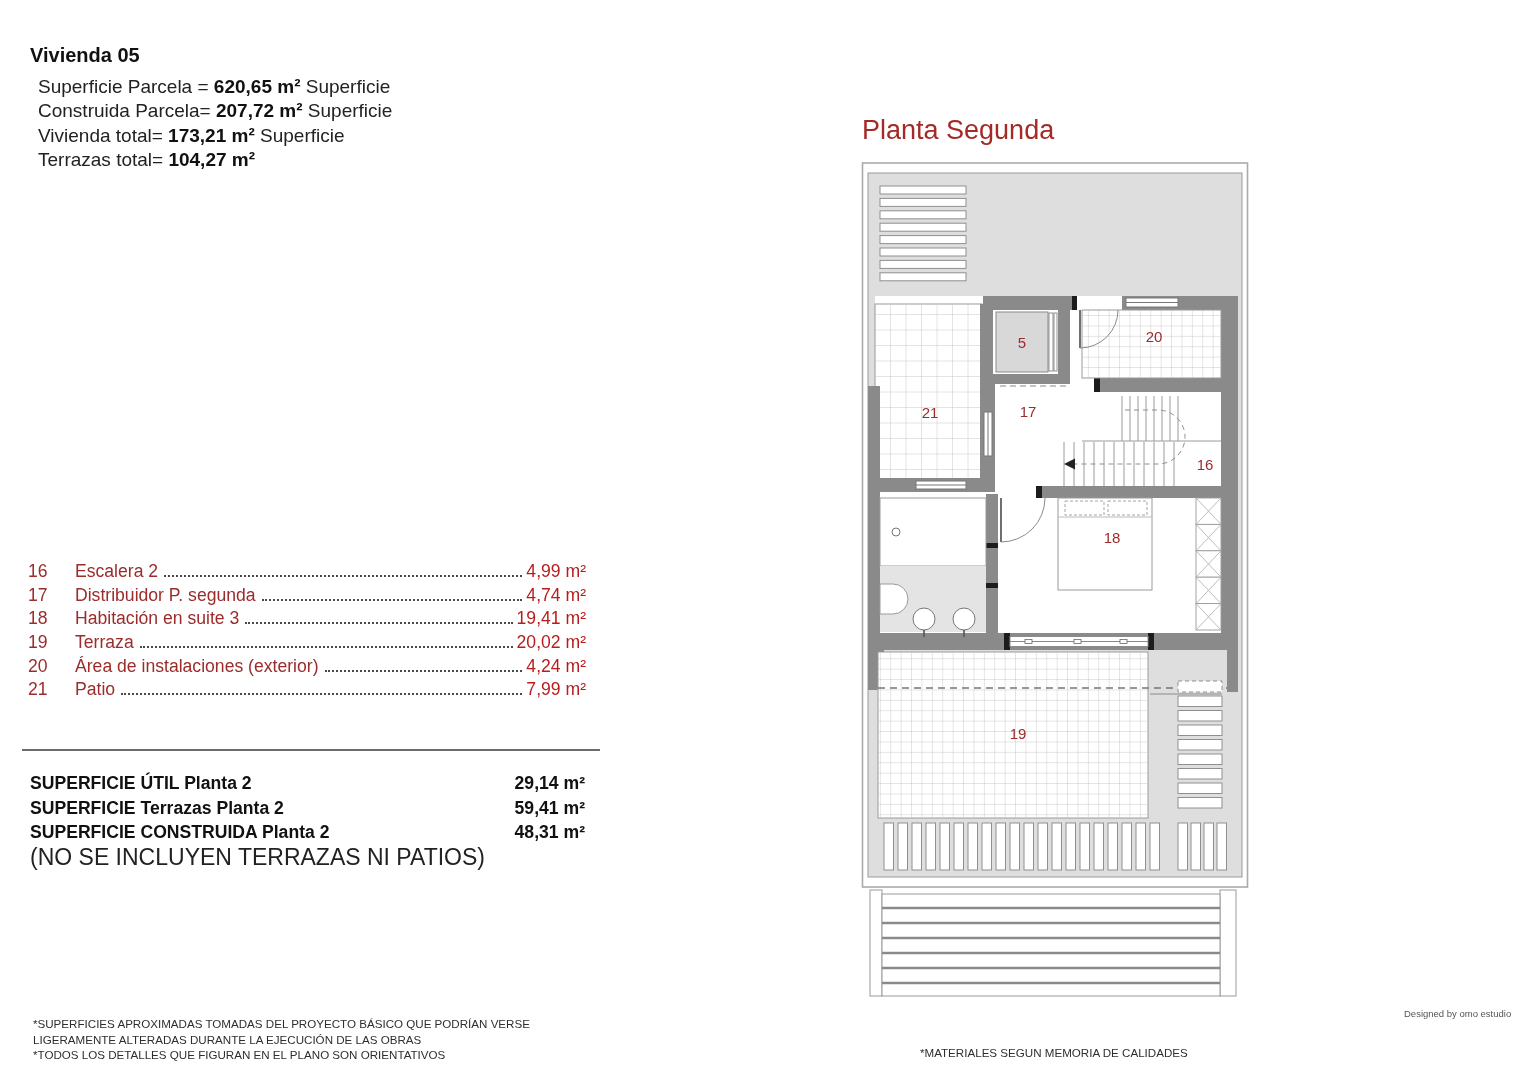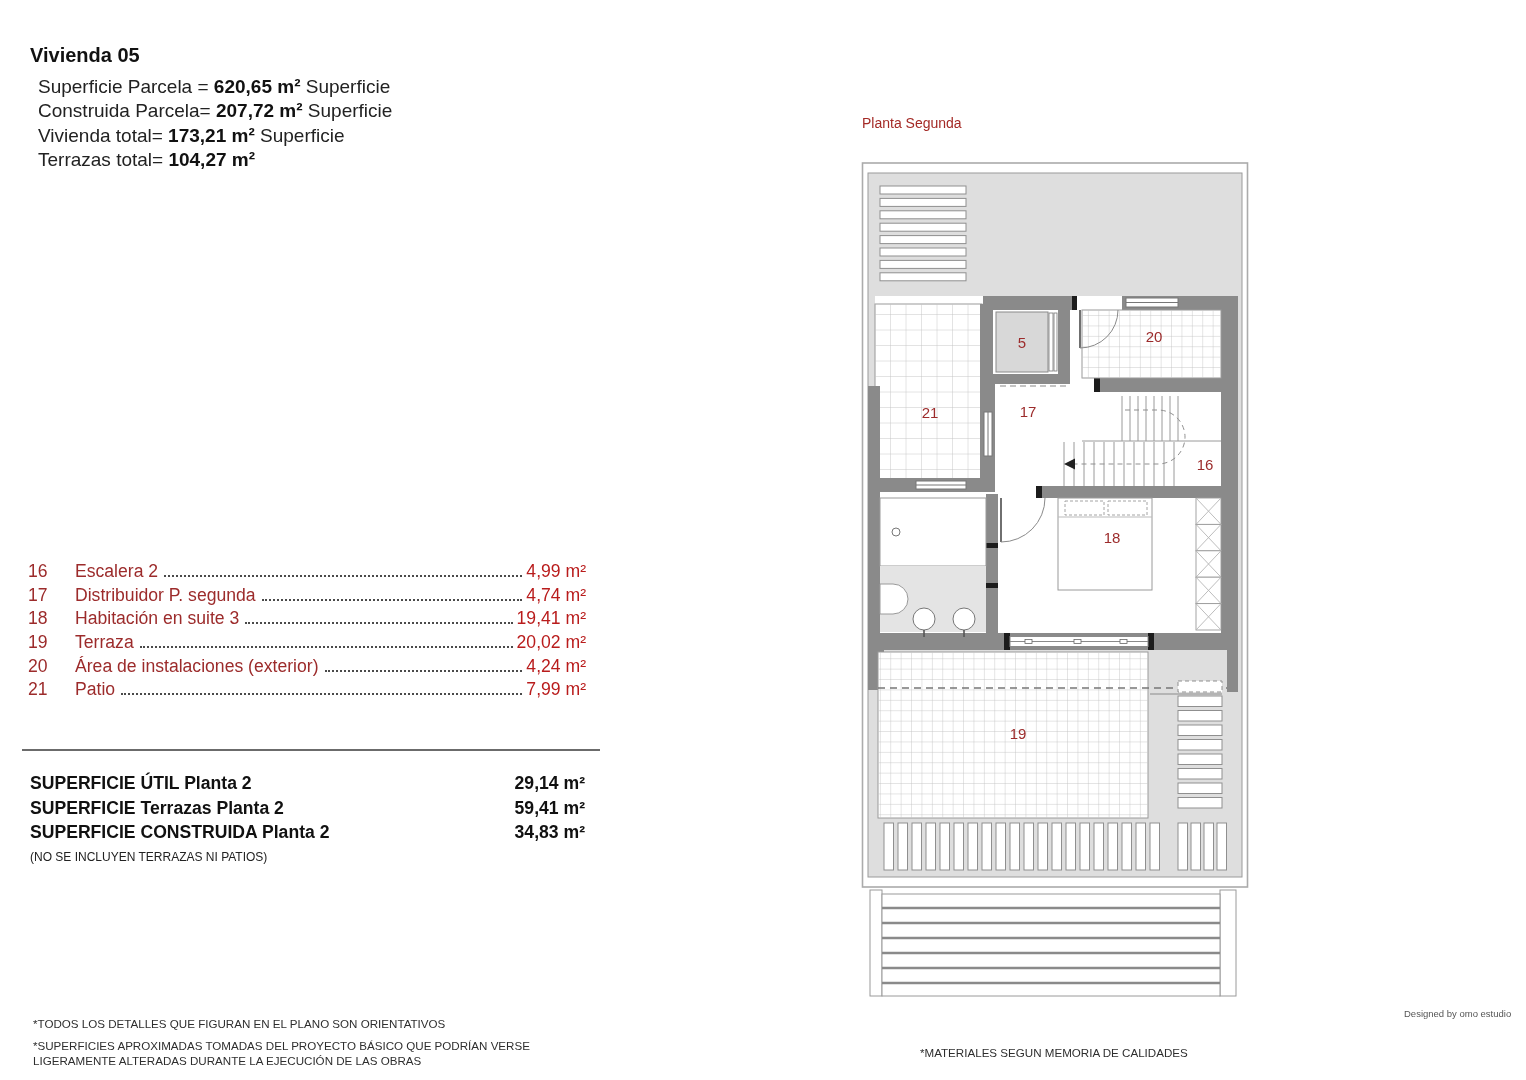--- a/index.html
+++ b/index.html
@@ -22,30 +22,30 @@
   #room-list { left:28px; top:561px; width:558px; font-size:17.6px; color:#9C2B2B; }
   .room-row { display:flex; align-items:baseline; height:23.7px; }
   .room-num { width:34px; flex:none; }
   .room-label { margin-left:13px; white-space:nowrap; }
   .leader { flex:1; border-bottom:2px dotted #4a4a4a; margin:0 4px 4px 6px; min-width:12px; }
   .room-area { color:#b91c1c; white-space:nowrap; }
 
   
   #summary { left:22px; top:749px; width:578px; border-top:2px solid #6b6b6b; padding:20px 15px 0 8px; }
   .sum-row { display:flex; justify-content:space-between; font-weight:bold; font-size:17.6px; line-height:24.6px; color:#111; }
-  #summary-note { font-size:12px; line-height:24px; color:#222; font-weight:normal; }
+  #summary-note { font-size:23px; line-height:24px; color:#222; font-weight:normal; }
 
   
   #footnotes { left:33px; top:1016px; width:512px; font-size:11.6px; line-height:15.5px; color:#2e2e2e; }
   #footnote-1 { margin-bottom:6px; }
   #materials-note { left:920px; top:1046px; font-size:11.6px; color:#2e2e2e; }
   #credit { left:1404px; top:1008px; font-size:9.5px; color:#555;text-align:center; }
 
   
-  #plan-title { left:862px; top:115px; font-size:14px; color:#A42A26; }
+  #plan-title { left:862px; top:115px; font-size:27px; color:#A42A26; }
   #plan-svg { left:860px; top:160px; }
   .room-tag { font-size:15px; fill:#9C2B2B; font-family:"Liberation Sans", sans-serif; }
 </style>
 </head>
 <body>
 
 <div class="abs" id="doc-title">Vivienda 05</div>
 
 <div class="abs" id="info-block">
   <div class="info-line"><span>Superficie Parcela = </span><b>620,65 m²</b><span> Superficie</span></div>
@@ -97,28 +97,28 @@
   <div class="sum-row">
       <span>SUPERFICIE ÚTIL Planta 2</span>
       <span>29,14 m²</span>
     </div>
   <div class="sum-row">
       <span>SUPERFICIE Terrazas Planta 2</span>
       <span>59,41 m²</span>
     </div>
   <div class="sum-row">
       <span>SUPERFICIE CONSTRUIDA Planta 2</span>
-      <span>34,83 m²</span>
+      <span>48,31 m²</span>
     </div>
   <div id="summary-note">(NO SE INCLUYEN TERRAZAS NI PATIOS)</div>
 </div>
 
 <div class="abs" id="footnotes">
+  <div id="footnote-2">*SUPERFICIES APROXIMADAS TOMADAS DEL PROYECTO BÁSICO QUE PODRÍAN VERSE LIGERAMENTE ALTERADAS DURANTE LA EJECUCIÓN DE LAS OBRAS</div>
   <div id="footnote-1">*TODOS LOS DETALLES QUE FIGURAN EN EL PLANO SON ORIENTATIVOS</div>
-  <div id="footnote-2">*SUPERFICIES APROXIMADAS TOMADAS DEL PROYECTO BÁSICO QUE PODRÍAN VERSE LIGERAMENTE ALTERADAS DURANTE LA EJECUCIÓN DE LAS OBRAS</div>
 </div>
 <div class="abs" id="materials-note">*MATERIALES SEGUN MEMORIA DE CALIDADES</div>
 <div class="abs" id="credit">Designed by omo estudio</div>
 
 <div class="abs" id="plan-title">Planta Segunda</div>
 
 <svg class="abs" id="plan-svg" width="390" height="846" viewBox="0 0 390 846" xmlns="http://www.w3.org/2000/svg">
   <defs>
     <pattern id="tile10" width="10.4" height="10.4" patternUnits="userSpaceOnUse">
       <path d="M10.4 0 L10.4 10.4 L0 10.4" fill="none" stroke="#c4c4c4" stroke-width="0.9"></path>

